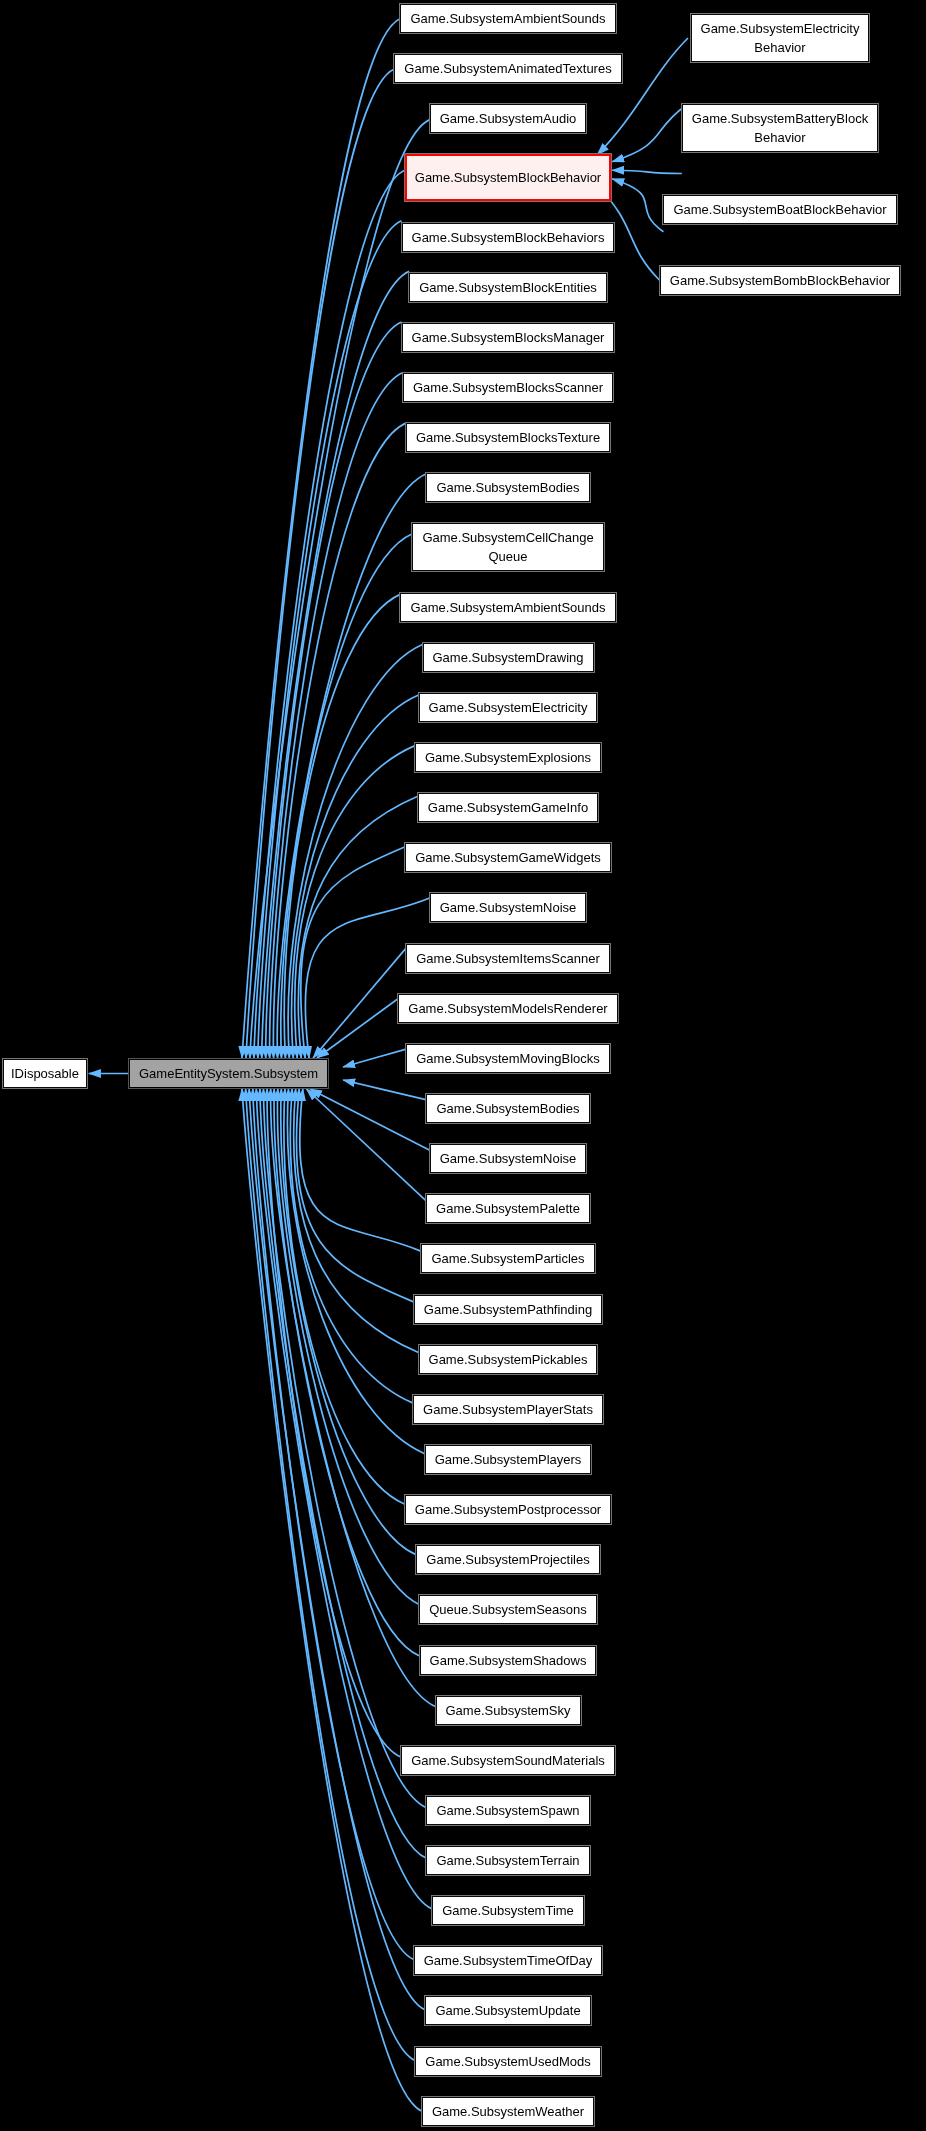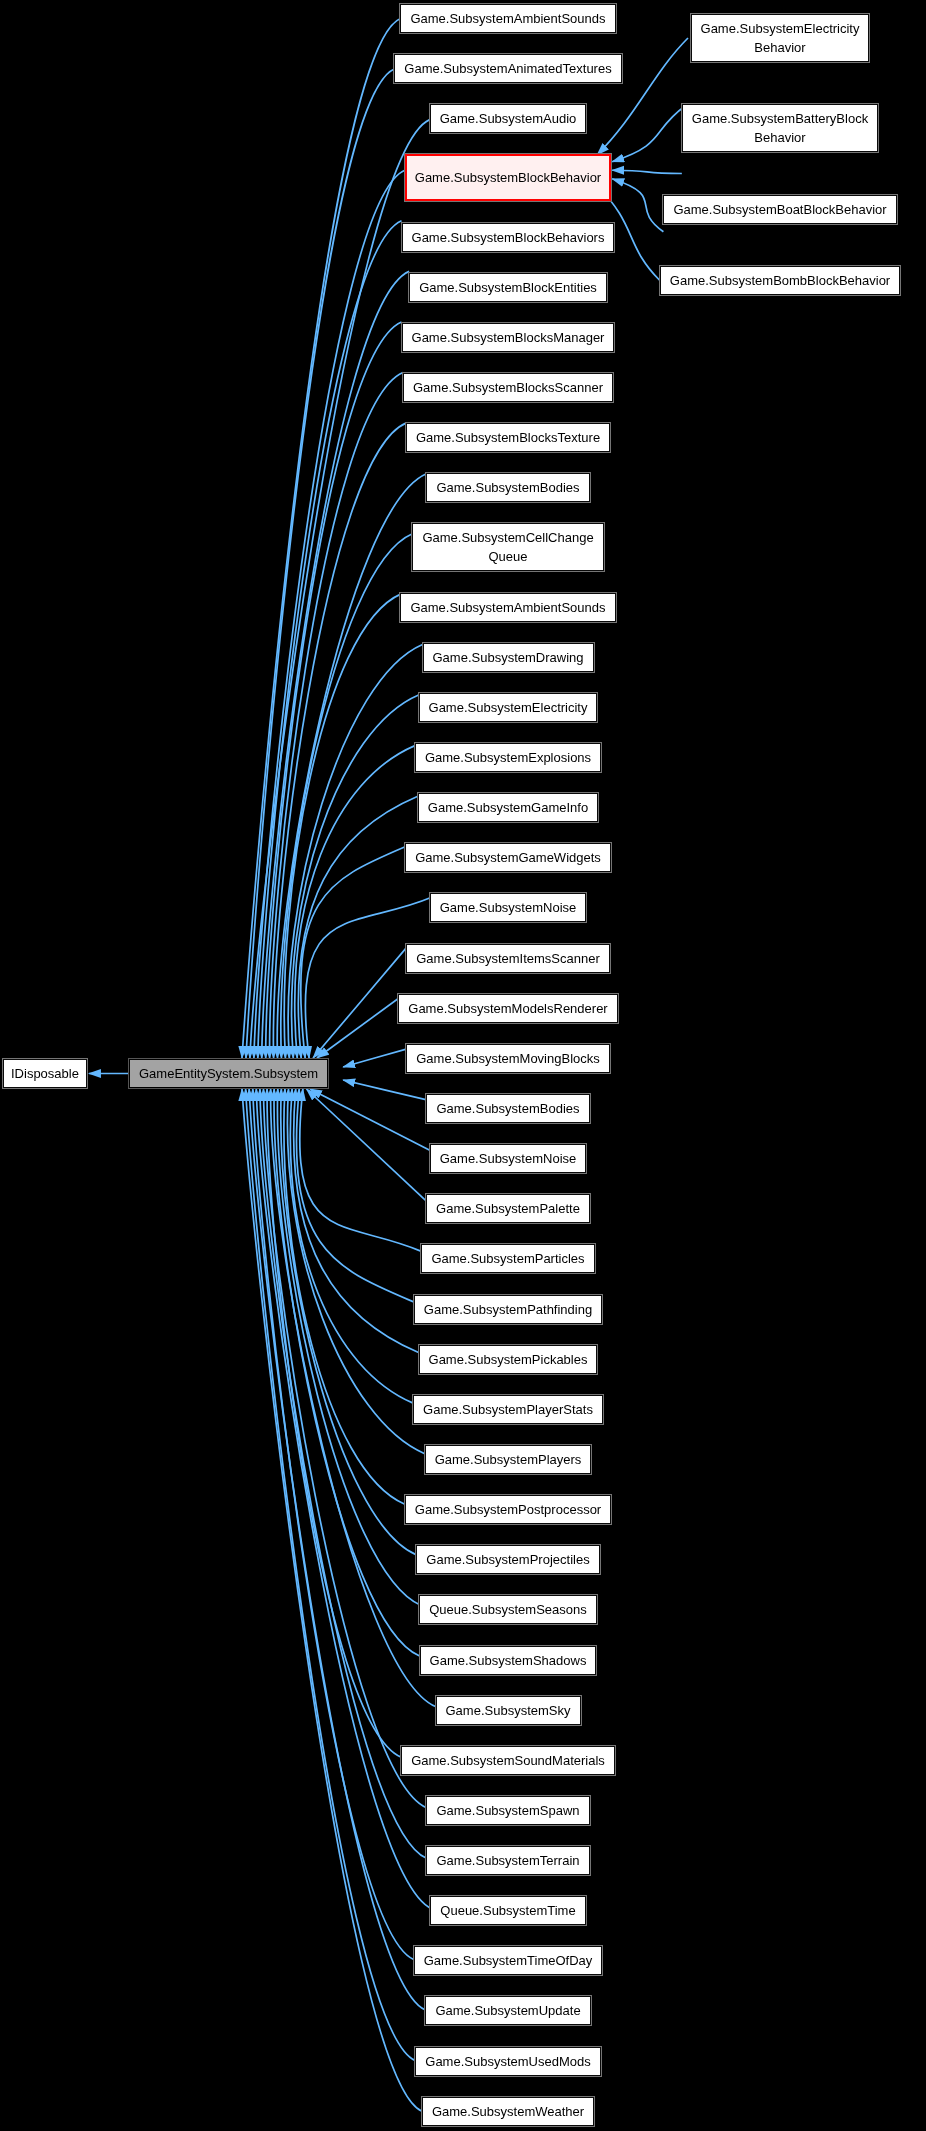--- a/index.html
+++ b/index.html
@@ -144,21 +144,21 @@
       <div class="node">Game.SubsystemPlayerStats</div>
       <div class="node">Game.SubsystemPlayers</div>
       <div class="node">Game.SubsystemPostprocessor</div>
       <div class="node">Game.SubsystemProjectiles</div>
       <div class="node">Queue.SubsystemSeasons</div>
       <div class="node">Game.SubsystemShadows</div>
       <div class="node">Game.SubsystemSky</div>
       <div class="node">Game.SubsystemSoundMaterials</div>
       <div class="node">Game.SubsystemSpawn</div>
       <div class="node">Game.SubsystemTerrain</div>
-      <div class="node">Queue.SubsystemTime</div>
+      <div class="node">Game.SubsystemTime</div>
       <div class="node">Game.SubsystemTimeOfDay</div>
       <div class="node">Game.SubsystemUpdate</div>
       <div class="node">Game.SubsystemUsedMods</div>
       <div class="node">Game.SubsystemWeather</div>
     </div>
   <div class="col" id="behaviors-col">
       <div class="node">Game.SubsystemElectricity
 Behavior</div>
       <div class="node">Game.SubsystemBatteryBlock
 Behavior</div>

